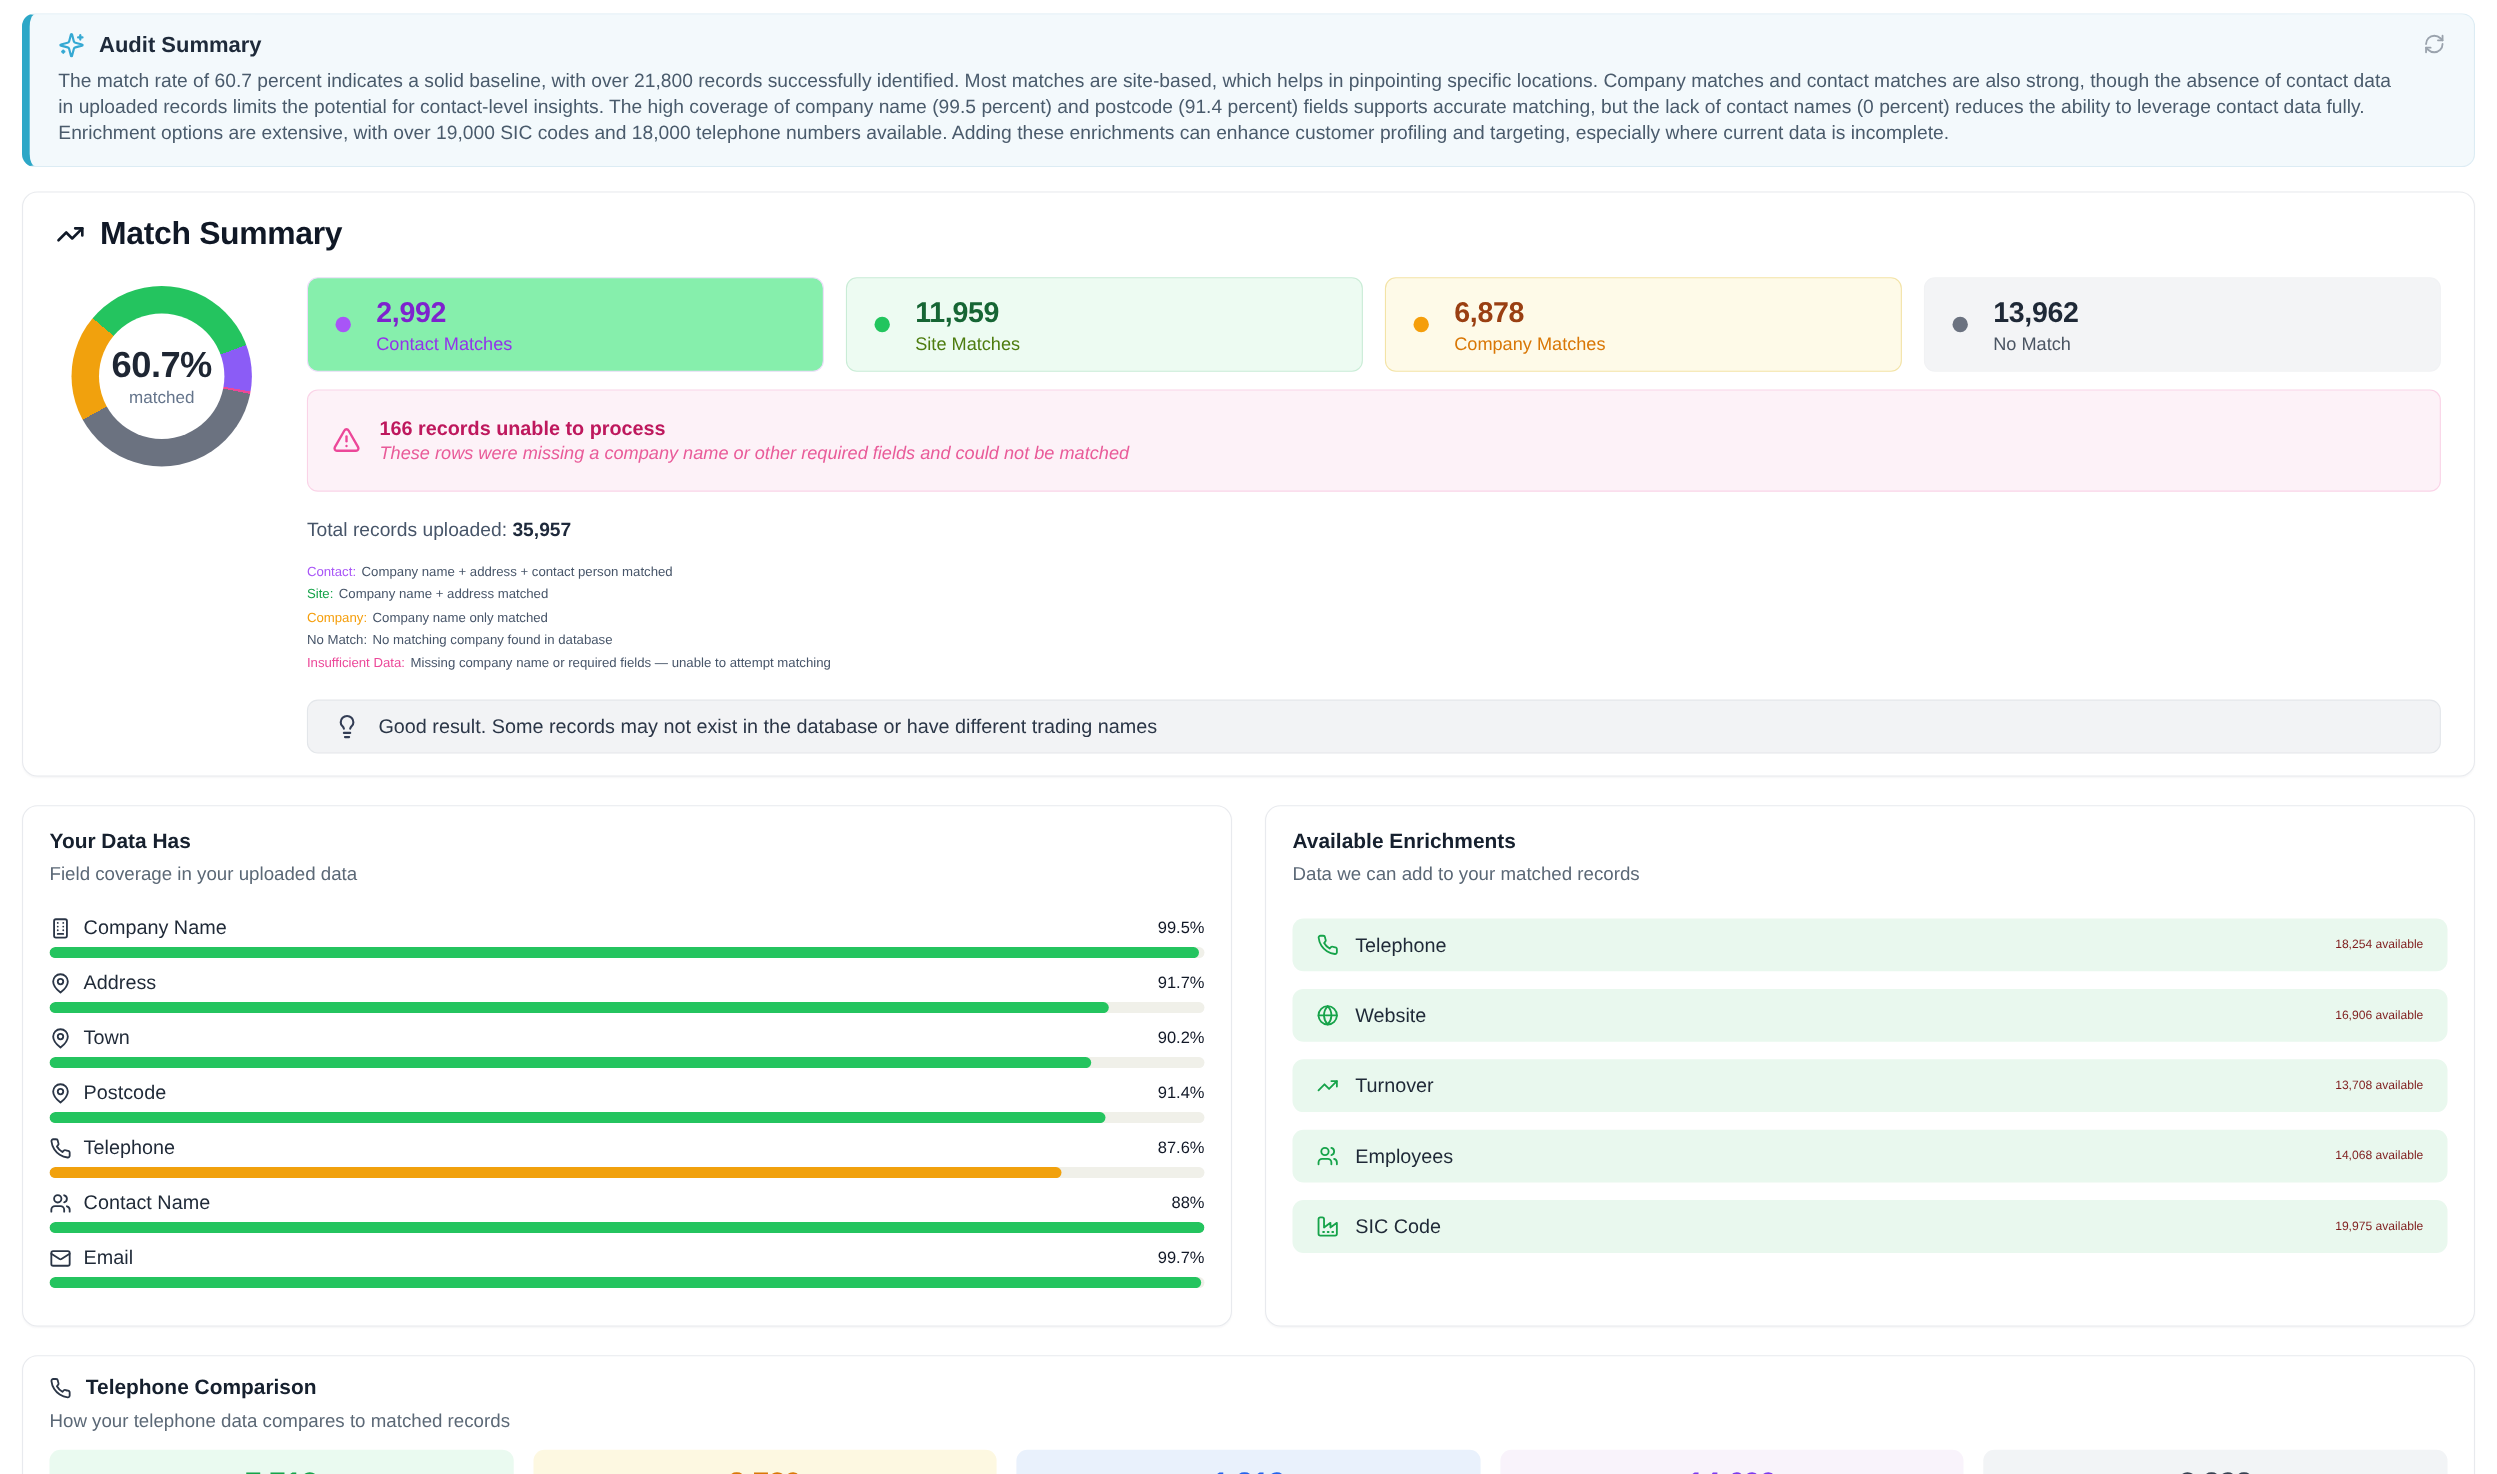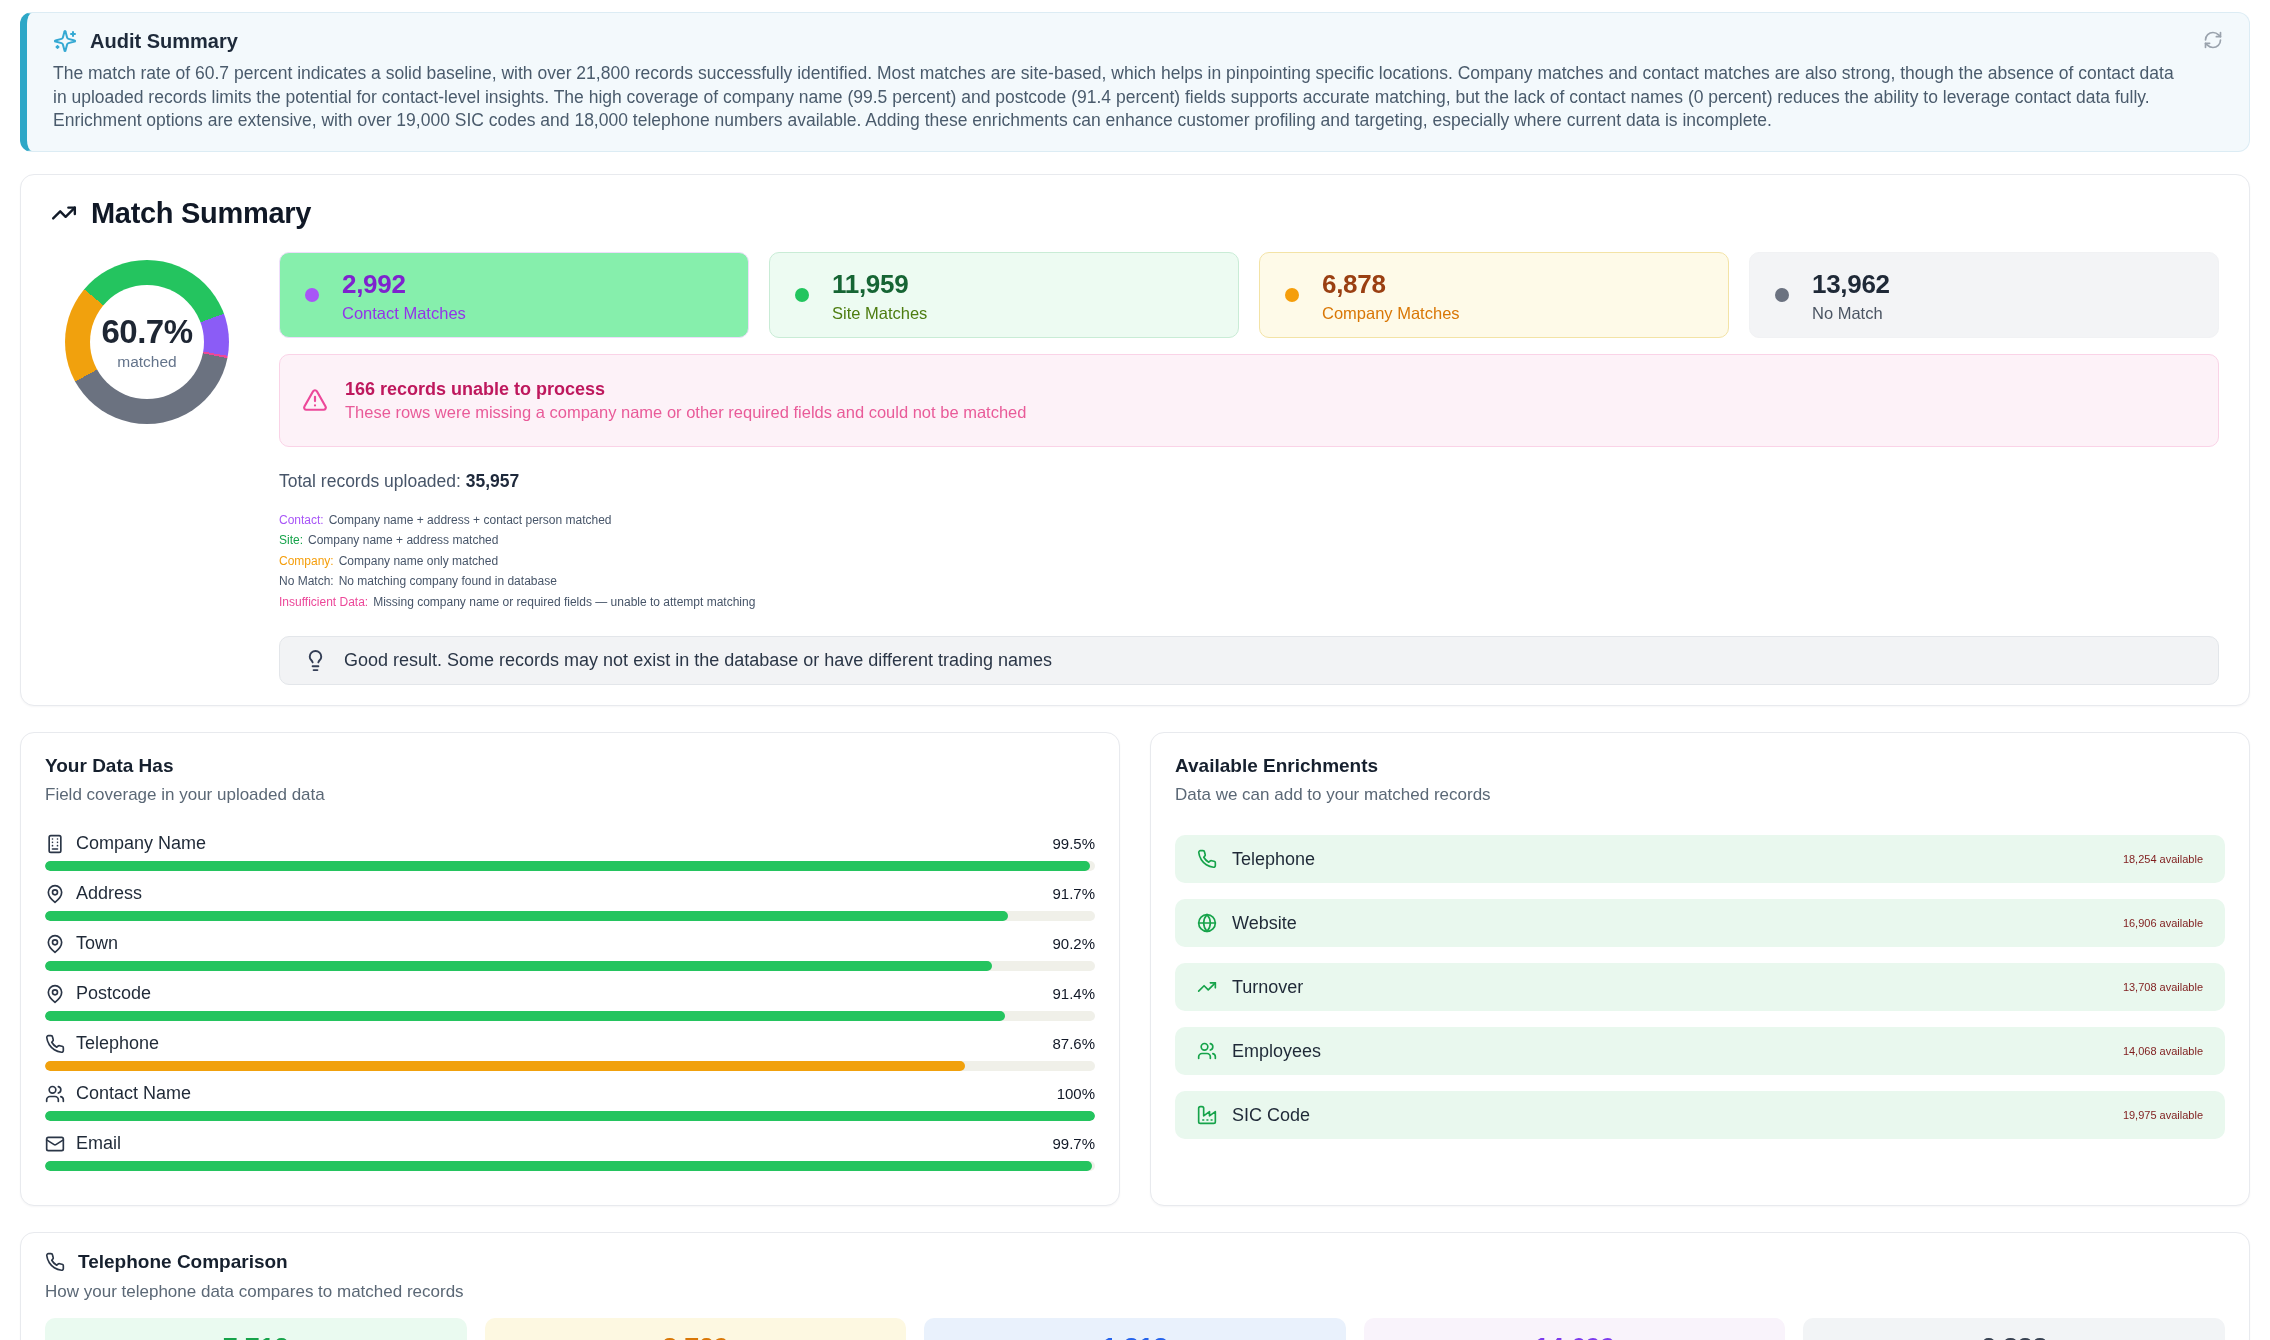--- a/index.html
+++ b/index.html
@@ -70,21 +70,21 @@
   .stat-card.gray { background: #f3f4f6; border-color: #f1f2f4; }
   .stat-card.gray .stat-value { color: #1f2937; }
   .stat-card.gray .stat-label { color: #4b5563; }
 
   .warn-banner {
     margin-top: 16px; background: #fdf2f8; border: 1px solid #fad3e7; border-radius: 10px;
     padding: 24px 22px; display: flex; align-items: center; gap: 17px;
   }
   .warn-icon { width: 26px; height: 26px; color: #ec4899; flex: none; }
   .warn-title { font-size: 18px; font-weight: 700; color: #be185d; }
-  .warn-detail { font-size: 16.5px; color: #e95b99; margin-top: 3px; }
+  .warn-detail { font-size: 16.5px; color: #e95b99; margin-top: 3px; font-style: italic; }
 
   .total-line { margin-top: 24px; font-size: 17.5px; color: #475569; }
   .total-line b { color: #1e293b; }
 
   .legend { margin-top: 18px; }
   .legend-line { font-size: 12px; line-height: 20.5px; color: #475569; }
   .legend-term { margin-right: 5px; }
 
   .tip-box {
     margin-top: 24px; background: #f2f3f5; border: 1px solid #e3e6ea; border-radius: 10px;
@@ -344,21 +344,21 @@
         <div class="field-head">
           <span class="f-icon">
             <svg viewBox="0 0 24 24" fill="none" stroke="currentColor" stroke-width="2" stroke-linecap="round" stroke-linejoin="round">
               <path d="M16 21v-2a4 4 0 0 0-4-4H6a4 4 0 0 0-4 4v2"></path>
                 <circle cx="9" cy="7" r="4"></circle>
               <path d="M22 21v-2a4 4 0 0 0-3-3.87"></path>
                 <path d="M16 3.13a4 4 0 0 1 0 7.75"></path>
             </svg>
           </span>
           <span class="f-label">Contact Name</span>
-          <span class="f-pct">100%</span>
+          <span class="f-pct">88%</span>
         </div>
         <div class="bar-track">
           <div class="bar-fill" style="width: 100%; background-color: rgb(36, 196, 95);"></div>
         </div>
       </div>
 
       <div class="field-row">
         <div class="field-head">
           <span class="f-icon">
             <svg viewBox="0 0 24 24" fill="none" stroke="currentColor" stroke-width="2" stroke-linecap="round" stroke-linejoin="round">

